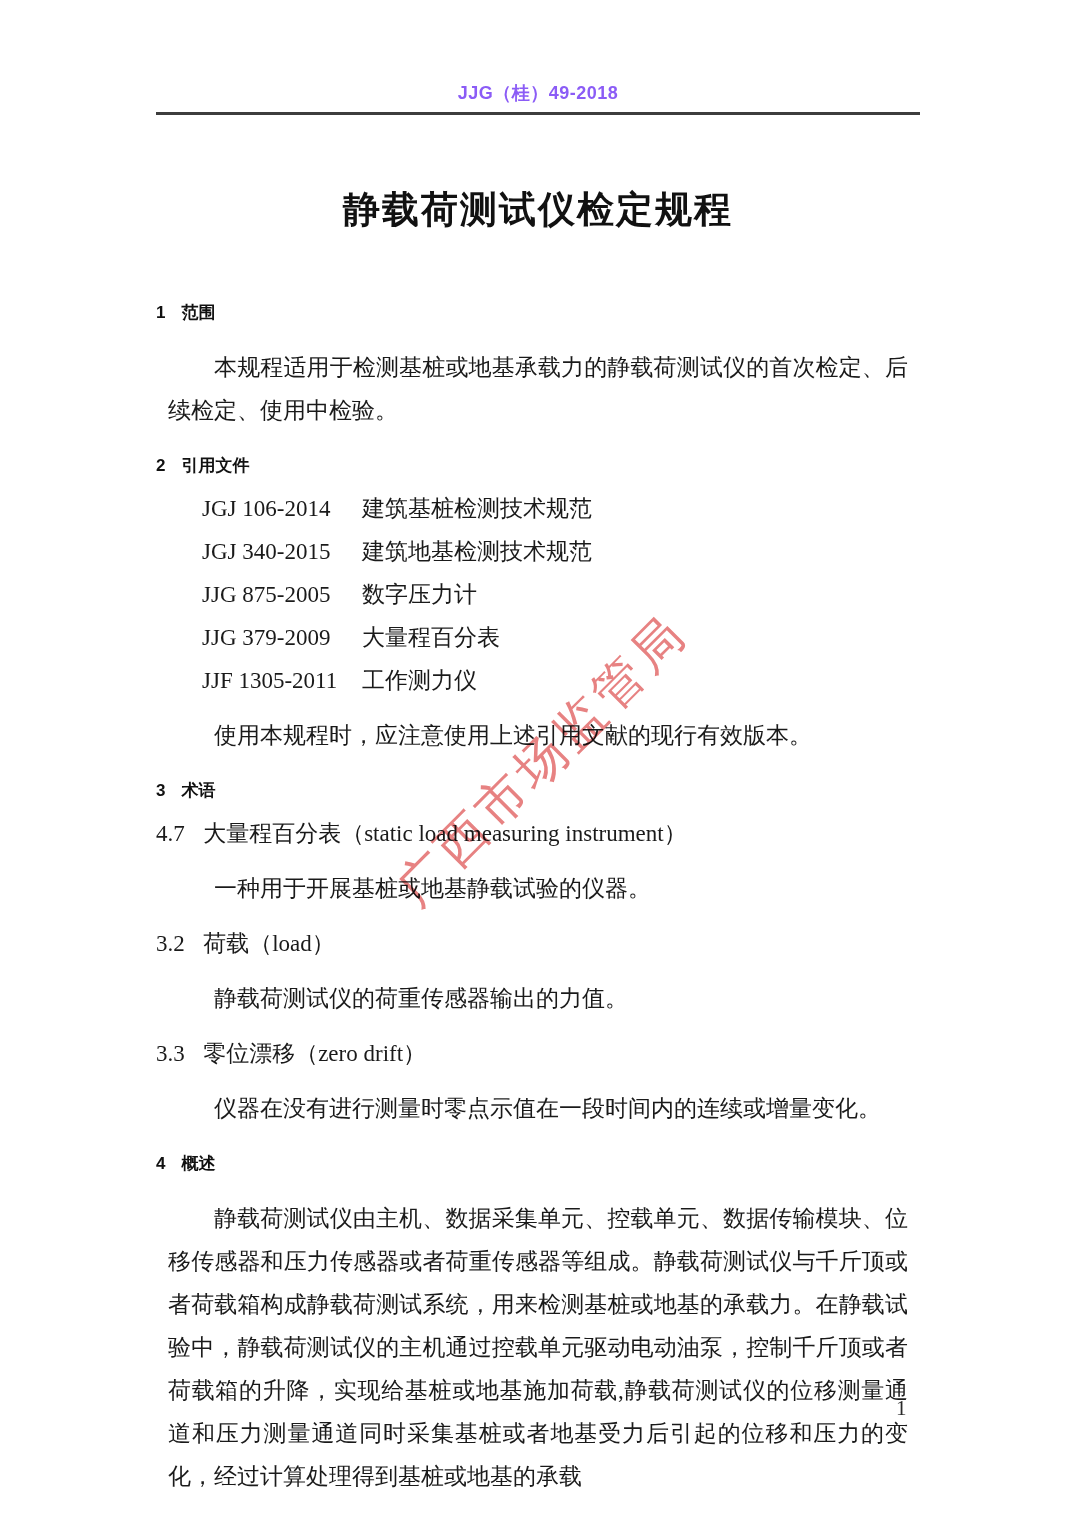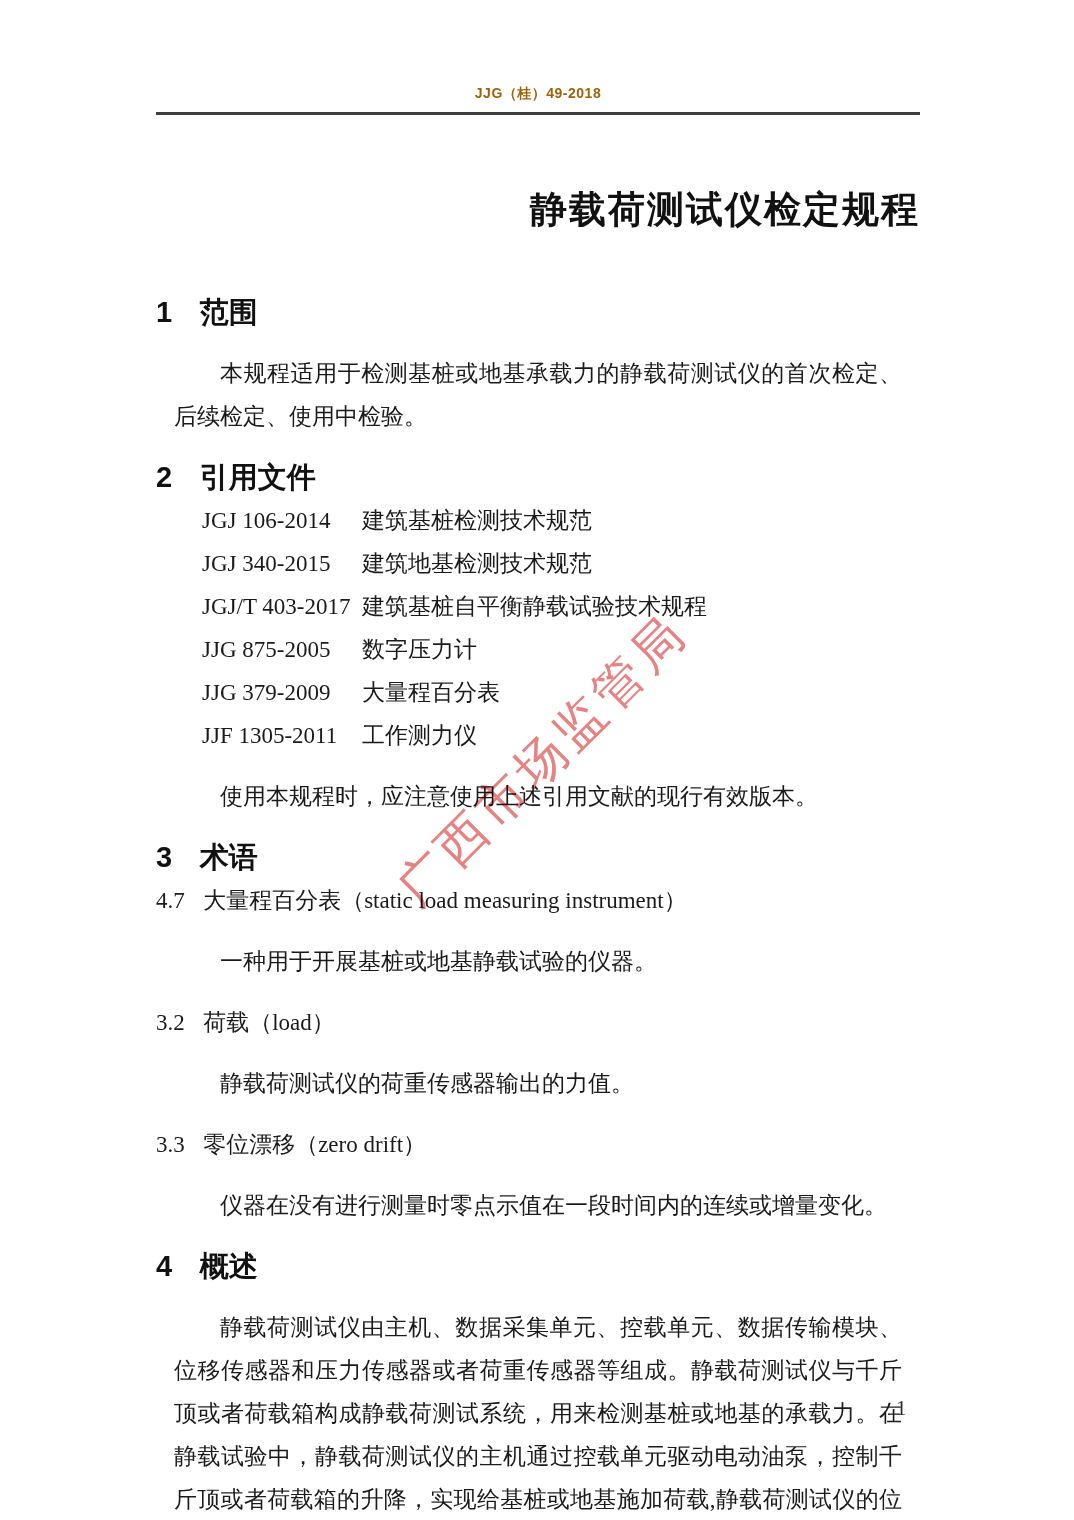--- a/index.html
+++ b/index.html
@@ -22,57 +22,57 @@
     position: absolute;
     left: 156px;
     top: 0;
     width: 764px;
   }
   .doc-header {
     padding-top: 80px;
     text-align: center;
     font-family: "Liberation Sans", "DejaVu Sans", sans-serif;
     font-weight: 700;
-    font-size: 14px;
+    font-size: 18px;
     line-height: 26px;
     letter-spacing: 0.5px;
-    color: #a16207;
+    color: #8b5cf6;
   }
   .header-rule {
     margin-top: 6px;
     height: 3px;
     background: #3d3d3d;
     border: none;
   }
   .doc-title {
     margin: 72px 0 0 0;
-    text-align: right;
+    text-align: center;
     font-family: "Liberation Sans", "DejaVu Sans", sans-serif;
     font-weight: 700;
     font-size: 37px;
     line-height: 46px;
     letter-spacing: 2px;
     color: #111;
   }
   .sec-heading {
     font-family: "Liberation Sans", "DejaVu Sans", sans-serif;
     font-weight: 700;
-    font-size: 29px;
+    font-size: 17px;
     line-height: 43px;
     color: #111;
   }
   .sec-heading.first {
     margin-top: 58px;
   }
   .sec-num {
     display: inline-block;
     margin-right: 0.95em;
   }
   .body-para {
-    margin: 18px;
+    margin: 12px;
     line-height: 43px;
     text-align: justify;
     text-indent: 2em;
   }
   .ref-row {
     line-height: 43px;
     padding-left: 2em;
     white-space: nowrap;
   }
   .ref-code {
@@ -134,23 +134,20 @@
       <span class="sec-num">2</span><span>引用文件</span>
     </div>
 
     <div class="ref-row">
       <span class="ref-code">JGJ 106-2014</span><span>建筑基桩检测技术规范</span>
     </div>
     <div class="ref-row">
       <span class="ref-code">JGJ 340-2015</span><span>建筑地基检测技术规范</span>
     </div>
     <div class="ref-row">
-      <span class="ref-code">JGJ/T 403-2017</span><span>建筑基桩自平衡静载试验技术规程</span>
-    </div>
-    <div class="ref-row">
       <span class="ref-code">JJG 875-2005</span><span>数字压力计</span>
     </div>
     <div class="ref-row">
       <span class="ref-code">JJG 379-2009</span><span>大量程百分表</span>
     </div>
     <div class="ref-row">
       <span class="ref-code">JJF 1305-2011</span><span>工作测力仪</span>
     </div>
 
     <p class="body-para">使用本规程时，应注意使用上述引用文献的现行有效版本。</p>

